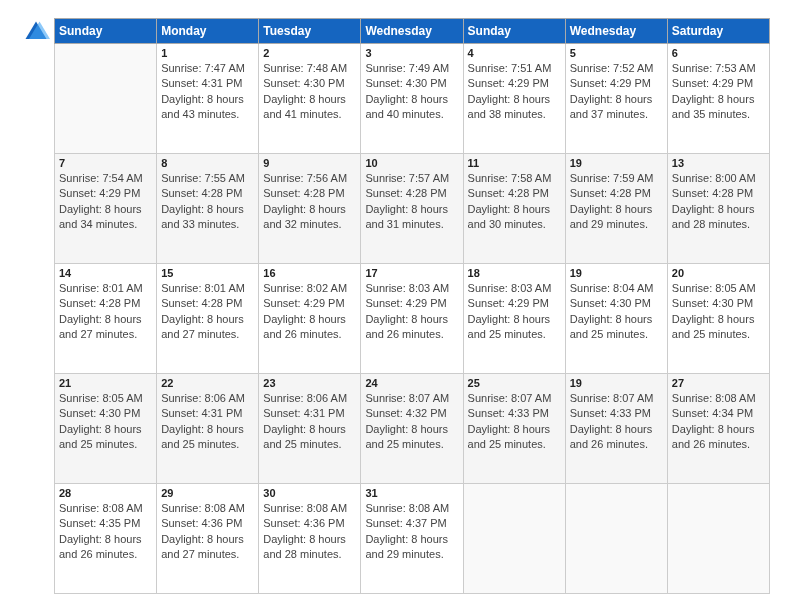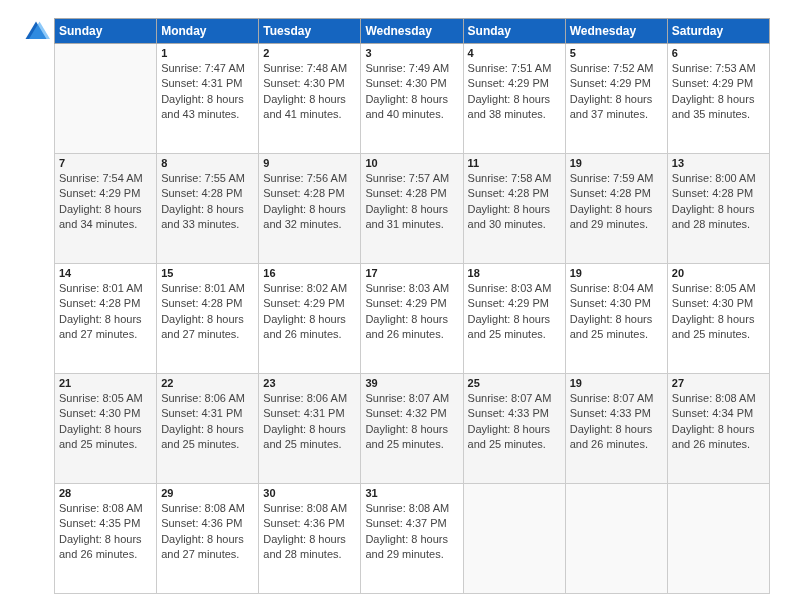--- a/index.html
+++ b/index.html
@@ -231,21 +231,21 @@
           </td>
           <td>
             <span class="day-num">22</span>
             <div class="day-info">Sunrise: 8:06 AM<br>Sunset: 4:31 PM<br>Daylight: 8 hours and 25 minutes.</div>
           </td>
           <td>
             <span class="day-num">23</span>
             <div class="day-info">Sunrise: 8:06 AM<br>Sunset: 4:31 PM<br>Daylight: 8 hours and 25 minutes.</div>
           </td>
           <td>
-            <span class="day-num">39</span>
+            <span class="day-num">24</span>
             <div class="day-info">Sunrise: 8:07 AM<br>Sunset: 4:32 PM<br>Daylight: 8 hours and 25 minutes.</div>
           </td>
           <td>
             <span class="day-num">25</span>
             <div class="day-info">Sunrise: 8:07 AM<br>Sunset: 4:33 PM<br>Daylight: 8 hours and 25 minutes.</div>
           </td>
           <td>
             <span class="day-num">19</span>
             <div class="day-info">Sunrise: 8:07 AM<br>Sunset: 4:33 PM<br>Daylight: 8 hours and 26 minutes.</div>
           </td>

